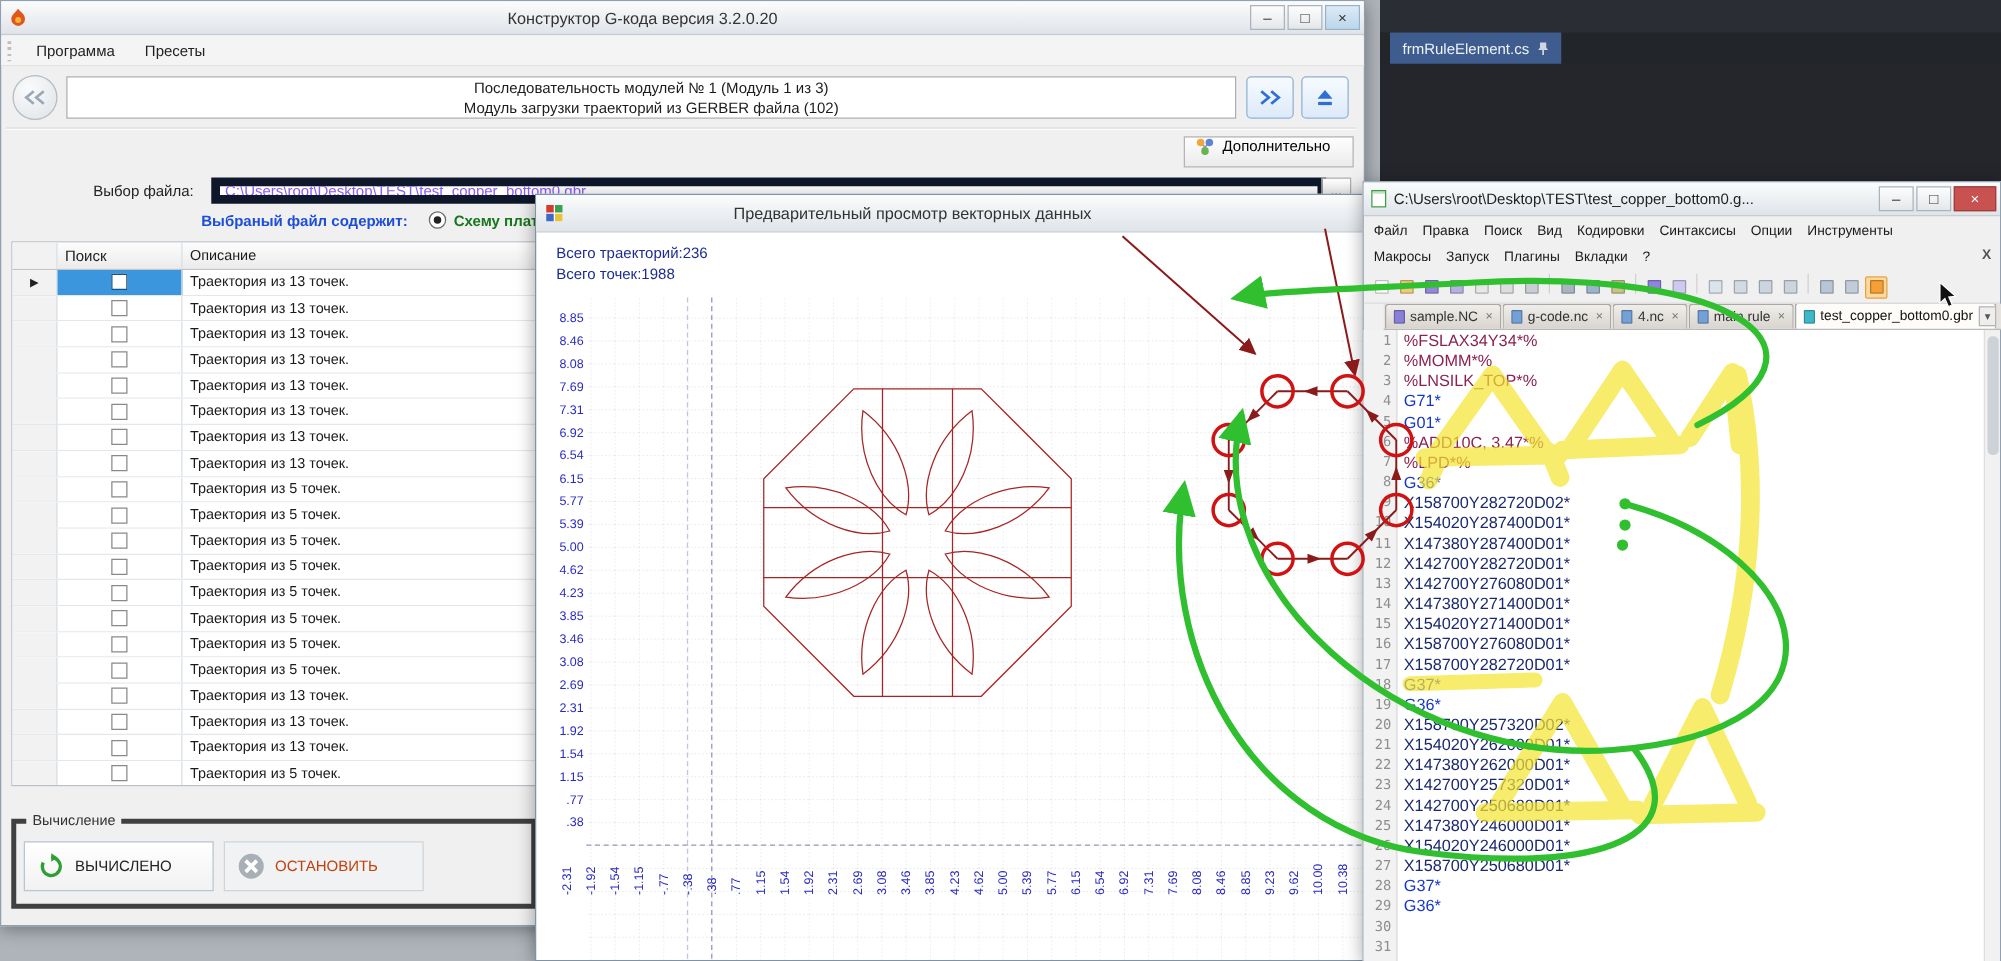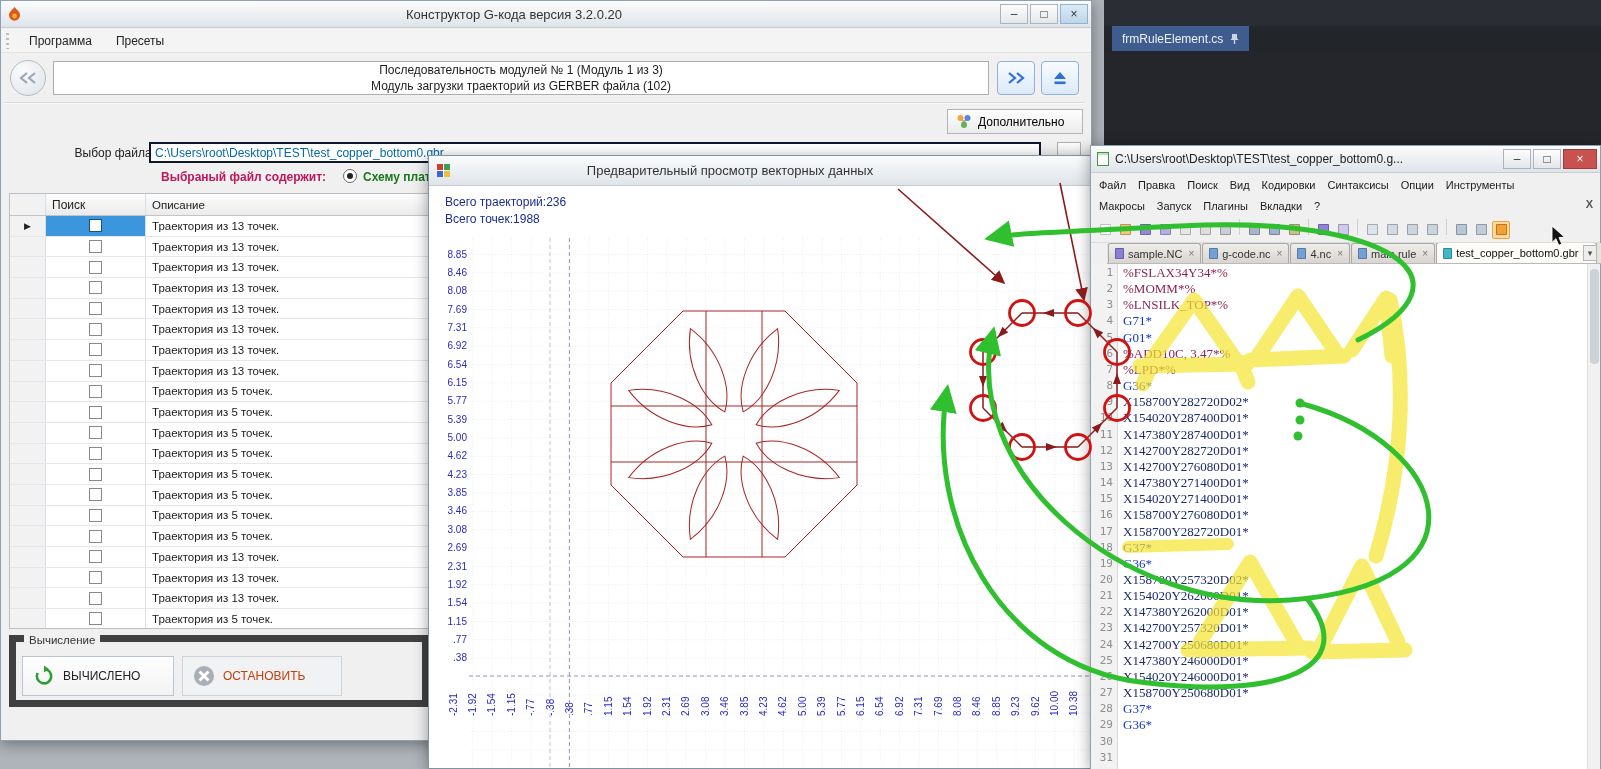--- a/index.html
+++ b/index.html
@@ -22,41 +22,41 @@
   .mitem{padding:3px 12px;cursor:default}
   #seq-back{position:absolute;left:9px;top:59px;width:36px;height:36px;border-radius:50%;border:1px solid #b4bcc4;
             background:radial-gradient(circle at 35% 30%,#fafbfc,#dfe3e7);display:flex;align-items:center;justify-content:center}
   #seq-box{position:absolute;left:52px;top:60px;width:936px;height:34px;background:#fff;border:1px solid #abadb3;
            text-align:center;font-size:12px;color:#1c1c1c;padding-top:1px;line-height:15.5px}
   .sqbtn{position:absolute;top:60px;width:38px;height:34px;border:1px solid #8fb0d8;border-radius:4px;
          background:linear-gradient(#f7fbff,#dceaf8);display:flex;align-items:center;justify-content:center}
   #seq-fwd{left:996px} #seq-eject{left:1040px}
   #m-groove{position:absolute;left:4px;right:6px;top:101px;height:2px;border-top:1px solid #d8d8d8;border-bottom:1px solid #fcfcfc}
   #btn-additional{position:absolute;left:946px;top:108px;width:136px;height:25px;border:1px solid #b4b4b4;
-                  background:linear-gradient(#fefefe,#ebebeb);font-size:12px;display:flex;align-items:center;gap:6px;padding:0 8px;font-family:inherit}
+                  background:linear-gradient(#fefefe,#ebebeb);font-size:12px;display:flex;gap:6px;padding:0 8px;font-family:inherit}
   #file-label{position:absolute;left:6px;top:145px;width:148px;text-align:right;font-size:12px}
-  #file-input{position:absolute;left:148px;top:141px;width:892px;height:21px;border:2px solid #0f172a;font-size:12px;padding:0 4px;color:#0369a1;background:#fff;font-family:inherit}
+  #file-input{position:absolute;left:168px;top:141px;width:892px;height:21px;border:7px solid #0f172a;font-size:12px;padding:0 4px;color:#8b5cf6;background:#fff;font-family:inherit}
   #btn-browse{position:absolute;left:1056px;top:141px;width:24px;height:21px;border:1px solid #b0b0b0;background:linear-gradient(#fdfdfd,#e8e8e8);font-size:11px;line-height:8px;font-family:inherit}
-  #contains-label{position:absolute;left:160px;top:169px;font-size:12px;font-weight:bold;color:#be185d}
+  #contains-label{position:absolute;left:160px;top:169px;font-size:12px;font-weight:bold;color:#1d4ed8}
   #radio-board{position:absolute;left:342px;top:168px;width:14px;height:14px;border:1px solid #6a6a6a;border-radius:50%;background:#fff;display:inline-flex;align-items:center;justify-content:center}
   .rdot{width:6px;height:6px;border-radius:50%;background:#222}
   #radio-label{position:absolute;left:362px;top:169px;font-size:12px;font-weight:bold;color:#17771c}
   #traj-table{position:absolute;left:8px;top:192px;width:420px;height:436px;background:#fff;border:1px solid #b9c0c7;overflow:hidden}
   .thead{display:flex;height:22px;background:linear-gradient(#fdfdfd,#ebebeb);border-bottom:1px solid #c4c4c4;font-size:12px}
   .tc{border-right:1px solid #d9dfe6}
   .tsel{width:36px;background:#f2f2f3;flex:none;display:flex;align-items:center;justify-content:center;font-size:9px;color:#222}
   .tchk{width:100px;flex:none;display:flex;align-items:center}
   .th{padding-left:6px}
   .tdesc{flex:1;display:flex;align-items:center;padding-left:6px;font-size:11.5px;color:#1b1b1b;border-right:none}
   .trow{display:flex;height:20.7px;border-bottom:1px solid #e4e8ee;background:#fff}
   .trow .tchk{justify-content:center}
   .chk{width:13px;height:13px;border:1px solid #898989;background:#fff}
   .selcell{background:#3c96dd}
   .selcell .chk{border-color:#17527f}
-  #compute-group{position:absolute;left:8px;top:634px;width:420px;height:72px;border:7px solid #404040}
+  #compute-group{position:absolute;left:8px;top:654px;width:420px;height:72px;border:4px solid #404040}
   .gtitle{position:absolute;left:8px;top:-8px;background:#f0f0f0;padding:0 5px;font-size:11.5px;color:#333}
   .cbtn{position:absolute;display:flex;align-items:center;gap:8px;border:1px solid #b9c6d2;background:linear-gradient(#ffffff,#f2f2f2);
         font-size:12px;color:#222;padding:17px 10px;font-family:inherit}
   #btn-done{left:6px;top:14px;width:152px;height:40px}
   #btn-stop{left:166px;top:14px;width:160px;height:40px;color:#c2410c;border-color:#cfd4d8;background:#f1f2f3}
 
   
   #prev-win{left:428px;top:155px;width:668px;height:614px;background:#fff;border:1px solid #7e93a6;z-index:5}
   #prev-title{height:30px}
   .previcon{width:13px;height:13px;margin-left:8px;
@@ -85,21 +85,21 @@
   .tab{display:inline-flex;align-items:center;gap:4px;height:20px;padding:0 6px;border:1px solid #a8a8a8;border-bottom:none;
        background:linear-gradient(#f0eeea,#d8d4cf);font-size:11px;color:#333;margin-right:1px;border-radius:3px 3px 0 0;white-space:nowrap}
   .tab.active{background:#fdfcf8;height:21px;color:#111}
   .ticon{width:9px;height:11px;display:inline-block;border-radius:1px;border:1px solid rgba(0,0,0,.25)}
   .tclose{font-size:10px;color:#777;margin-left:2px}
   #tab-list-btn{position:absolute;right:3px;top:99px;width:14px;height:16px;border:1px solid #b5b5b5;background:#eee;font-size:9px;text-align:center;line-height:14px;color:#555}
   #editor{position:absolute;left:0;top:118px;width:509px;height:505px;background:#fff;display:flex}
   #gutter{width:27px;background:#f2f2f2;border-right:1px solid #dadada;text-align:right;padding:1px 4px 0 0;flex:none}
   .ln{font-size:11px;color:#8e8e8e;line-height:16.15px;font-family:"DejaVu Sans Mono",monospace}
   #codearea{flex:1;padding:1px 0 0 5px;overflow:hidden}
-  .cl{font-size:13px;line-height:16.15px;font-family:Liberation Serif, serif;white-space:pre}
+  .cl{font-size:13px;line-height:16.15px;font-family:Liberation Sans, sans-serif;white-space:pre}
   .k-p{color:#8b2252} .k-g{color:#1436c8} .k-c{color:#1b2a6e}
   #vscroll{position:absolute;right:0;top:118px;width:13px;height:505px;background:#f1f1f1;border-left:1px solid #dedede}
   .sthumb{position:absolute;left:2px;top:5px;width:9px;height:95px;background:#cdd2d7;border-radius:4px}
 
   
   #vs-panel{position:absolute;left:1104px;top:0;width:511px;height:145px;background:#2a2d33}
   #vs-tabrow{position:absolute;left:0;top:26px;width:100%;height:25px;background:#22252a}
   #vs-tab{position:absolute;left:8px;top:26px;height:25px;background:#3e5c8d;color:#eef2f8;font-size:12px;display:flex;align-items:center;gap:7px;padding:0 10px;z-index:1}
   #vs-body{position:absolute;left:0;top:51px;width:100%;height:94px;background:#24262c}
 

